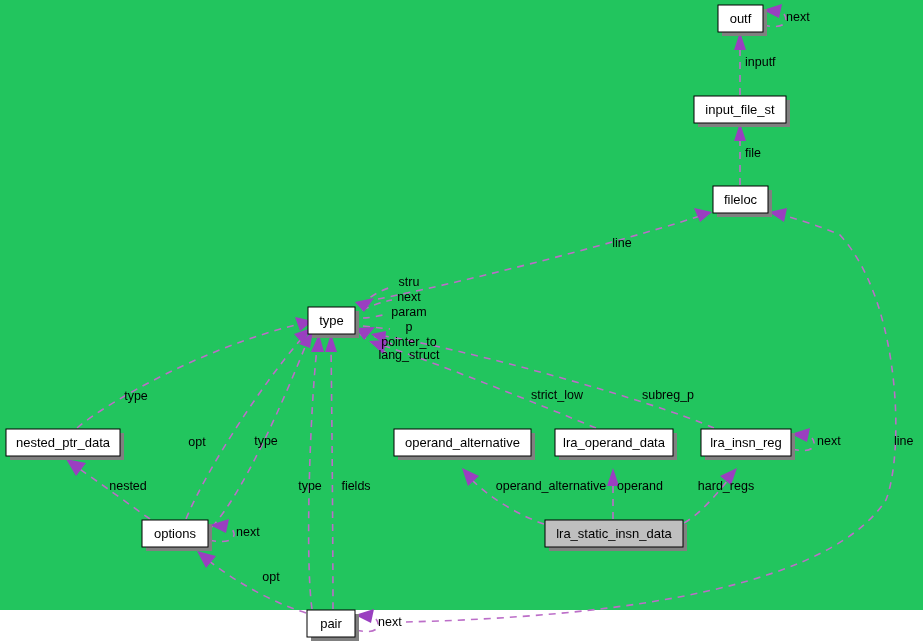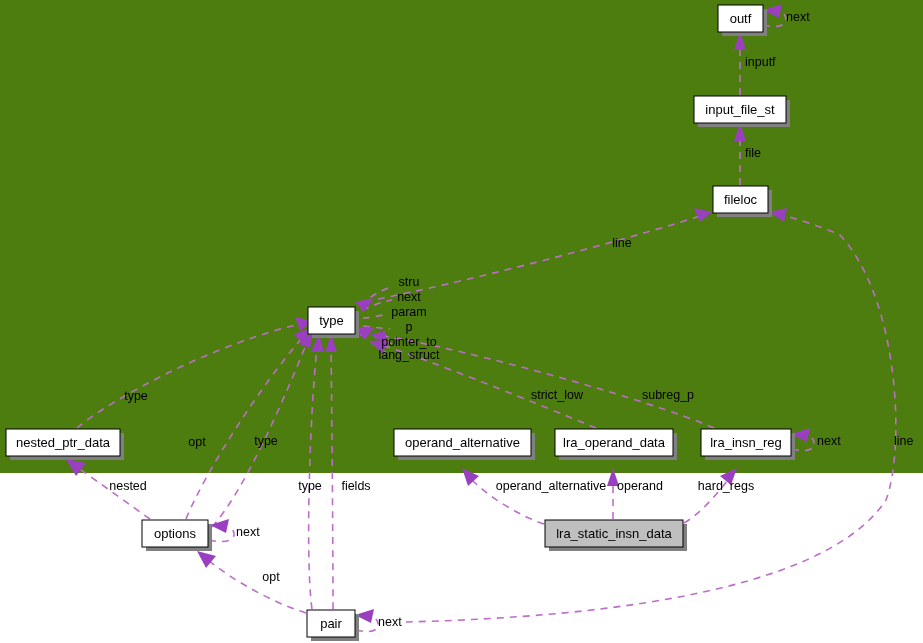--- a/index.html
+++ b/index.html
@@ -9,22 +9,22 @@
   }
   body {
     width: 923px;
     height: 643px;
     font-family: "Liberation Sans", sans-serif;
     overflow: hidden;
   }
   #diagram-root {
     position: relative;
     width: 923px;
-    height: 473px;
-    background: #4d7c0f;
+    height: 610px;
+    background: #22c55e;
   }
   svg#graph {
     display: block;
     width: 923px;
     height: 643px;
   }
   .node-box {
     fill: #ffffff;
     stroke: #000000;
     stroke-width: 1;

